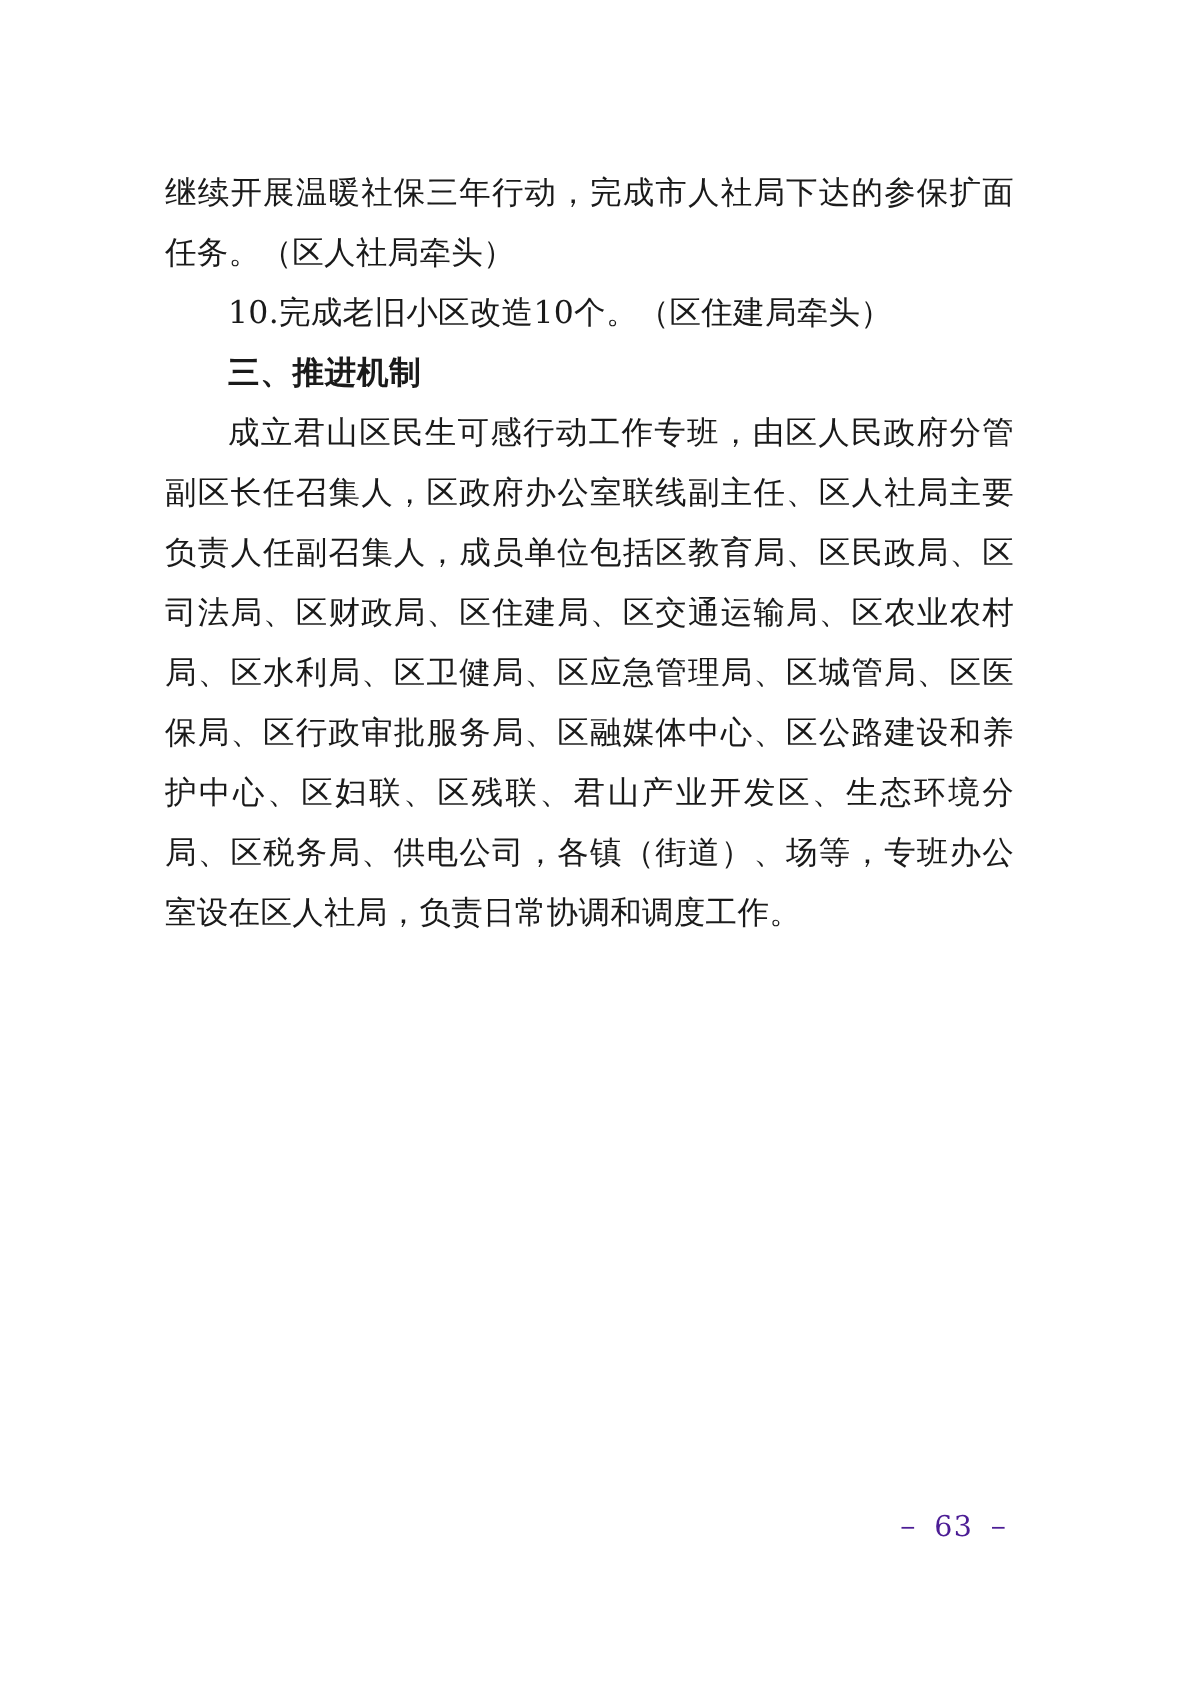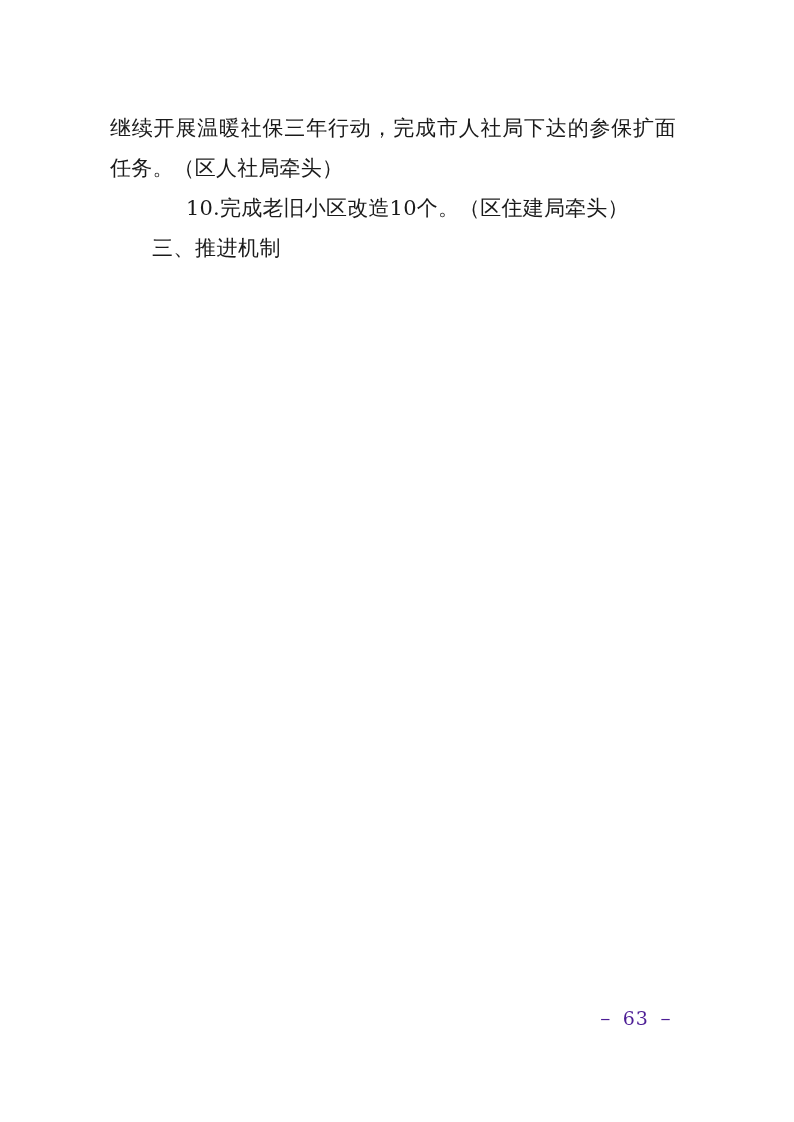--- a/index.html
+++ b/index.html
@@ -33,27 +33,26 @@
   }
   .para {
     margin: 0;
     font-size: 21px;
     line-height: 40px;
     text-align: justify;
     text-justify: inter-ideograph;
   }
   .indent2 {
     text-indent: 2em;
-    margin-left: 34px;
   }
   .heading {
     margin: 0;
     font-size: 21px;
     line-height: 40px;
-    font-weight: normal;
+    font-weight: bold;
     text-indent: 2em;
     letter-spacing: 0.5px;
   }
   .page-number {
     position: absolute;
     right: 110px;
     bottom: 92px;
     font-size: 19px;
     line-height: 24px;
     color: #4c1d95;
@@ -65,16 +64,17 @@
 <body>
 
 <div class="page">
 
   <p class="para body-text">继续开展温暖社保三年行动，完成市人社局下达的参保扩面任务。（区人社局牵头）</p>
 
   <p class="para body-text indent2">10.完成老旧小区改造10个。（区住建局牵头）</p>
 
   <p class="heading">三、推进机制</p>
 
+  <p class="para body-text indent2">成立君山区民生可感行动工作专班，由区人民政府分管副区长任召集人，区政府办公室联线副主任、区人社局主要负责人任副召集人，成员单位包括区教育局、区民政局、区司法局、区财政局、区住建局、区交通运输局、区农业农村局、区水利局、区卫健局、区应急管理局、区城管局、区医保局、区行政审批服务局、区融媒体中心、区公路建设和养护中心、区妇联、区残联、君山产业开发区、生态环境分局、区税务局、供电公司，各镇（街道）、场等，专班办公室设在区人社局，负责日常协调和调度工作。</p>
 
   <div class="page-number">－ 63 －</div>
 
 </div>
 
 </body></html>

